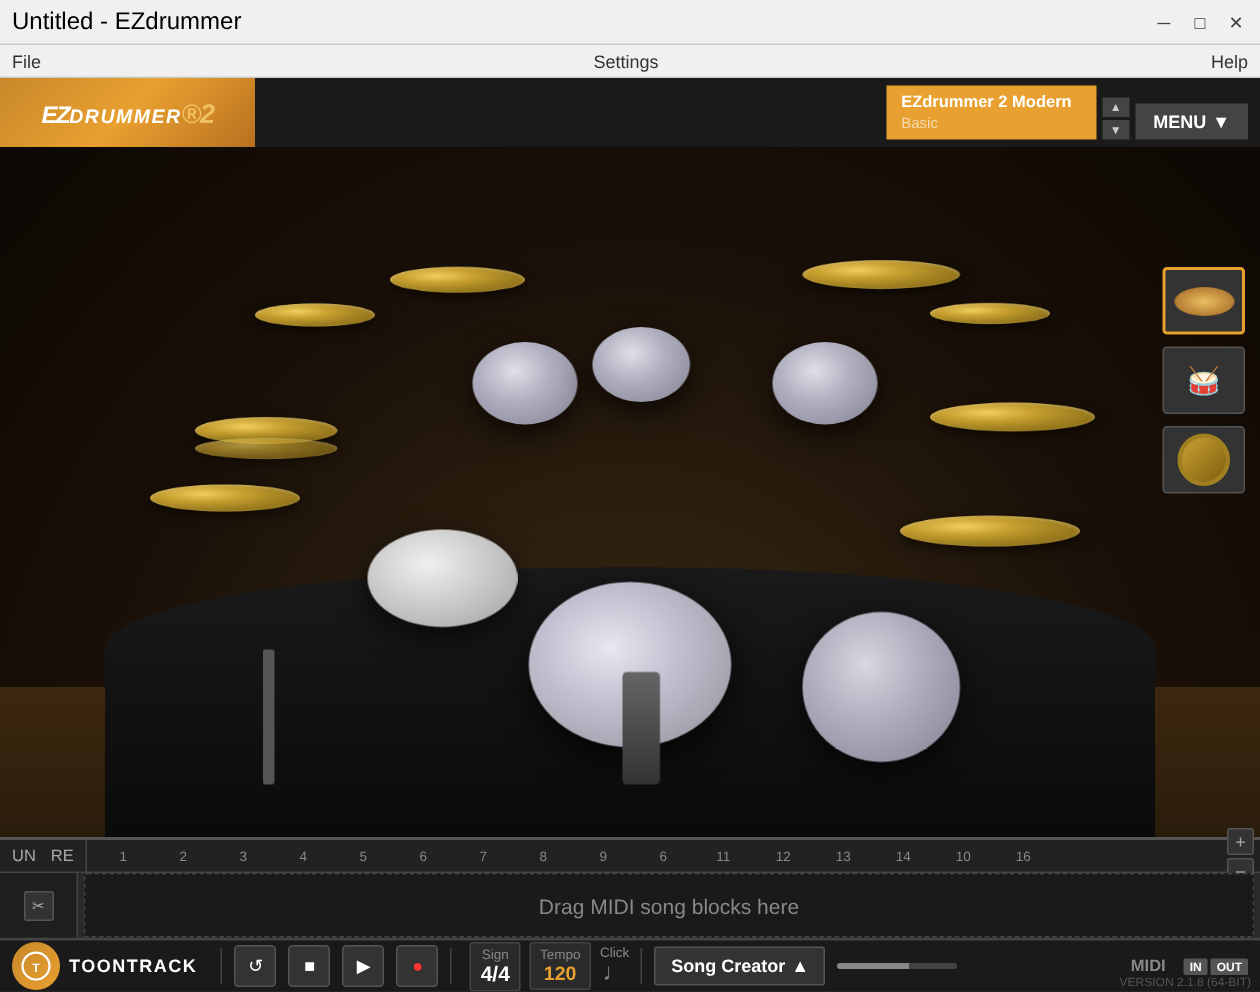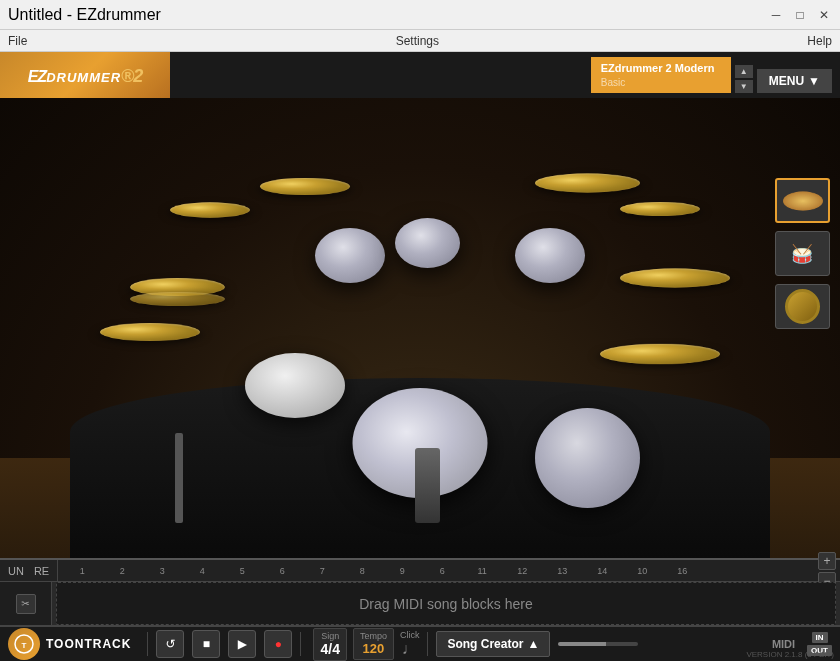--- a/index.html
+++ b/index.html
@@ -454,21 +454,21 @@
       flex: 1;
       height: 4px;
       background: linear-gradient(to right, #888 0%, #888 60%, #444 60%);
       border-radius: 2px;
       cursor: pointer;
       max-width: 80px;
     }
 
     #midi-io-area {
       display: flex;
-      flex-direction: column;
+      flex-direction: row;
       align-items: center;
       gap: 2px;
       margin-left: 4px;
     }
     .midi-btn {
       background: #555;
       color: white;
       font-size: 8px;
       padding: 1px 4px;
       border-radius: 1px;

